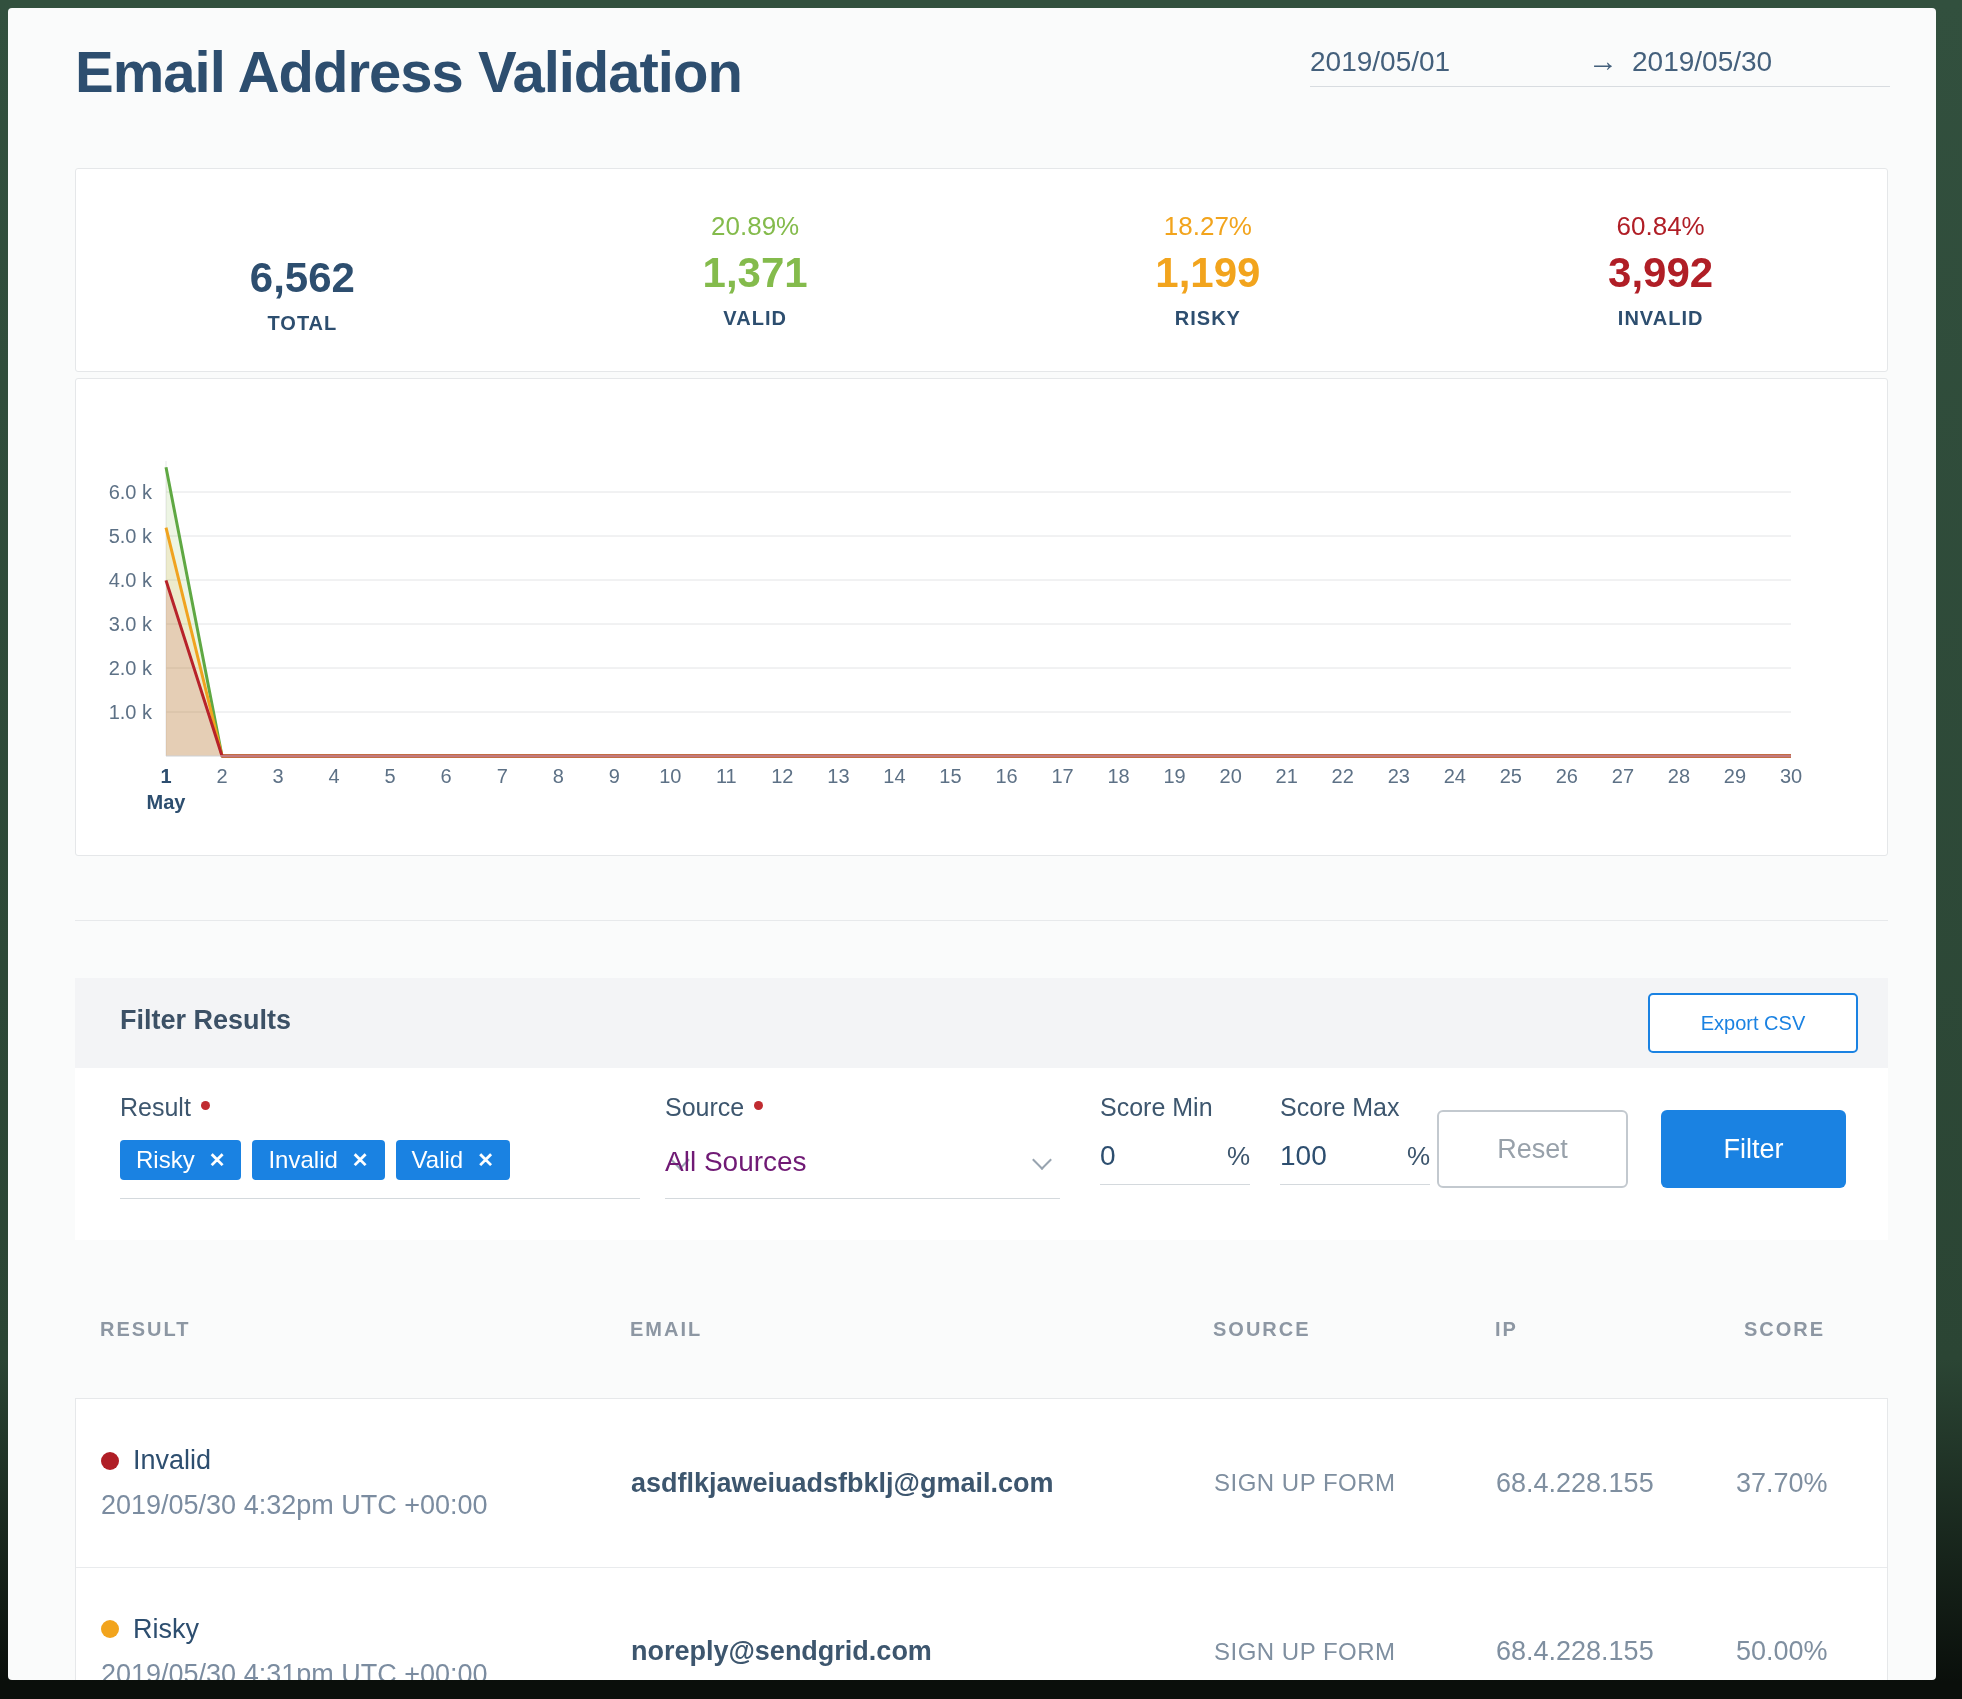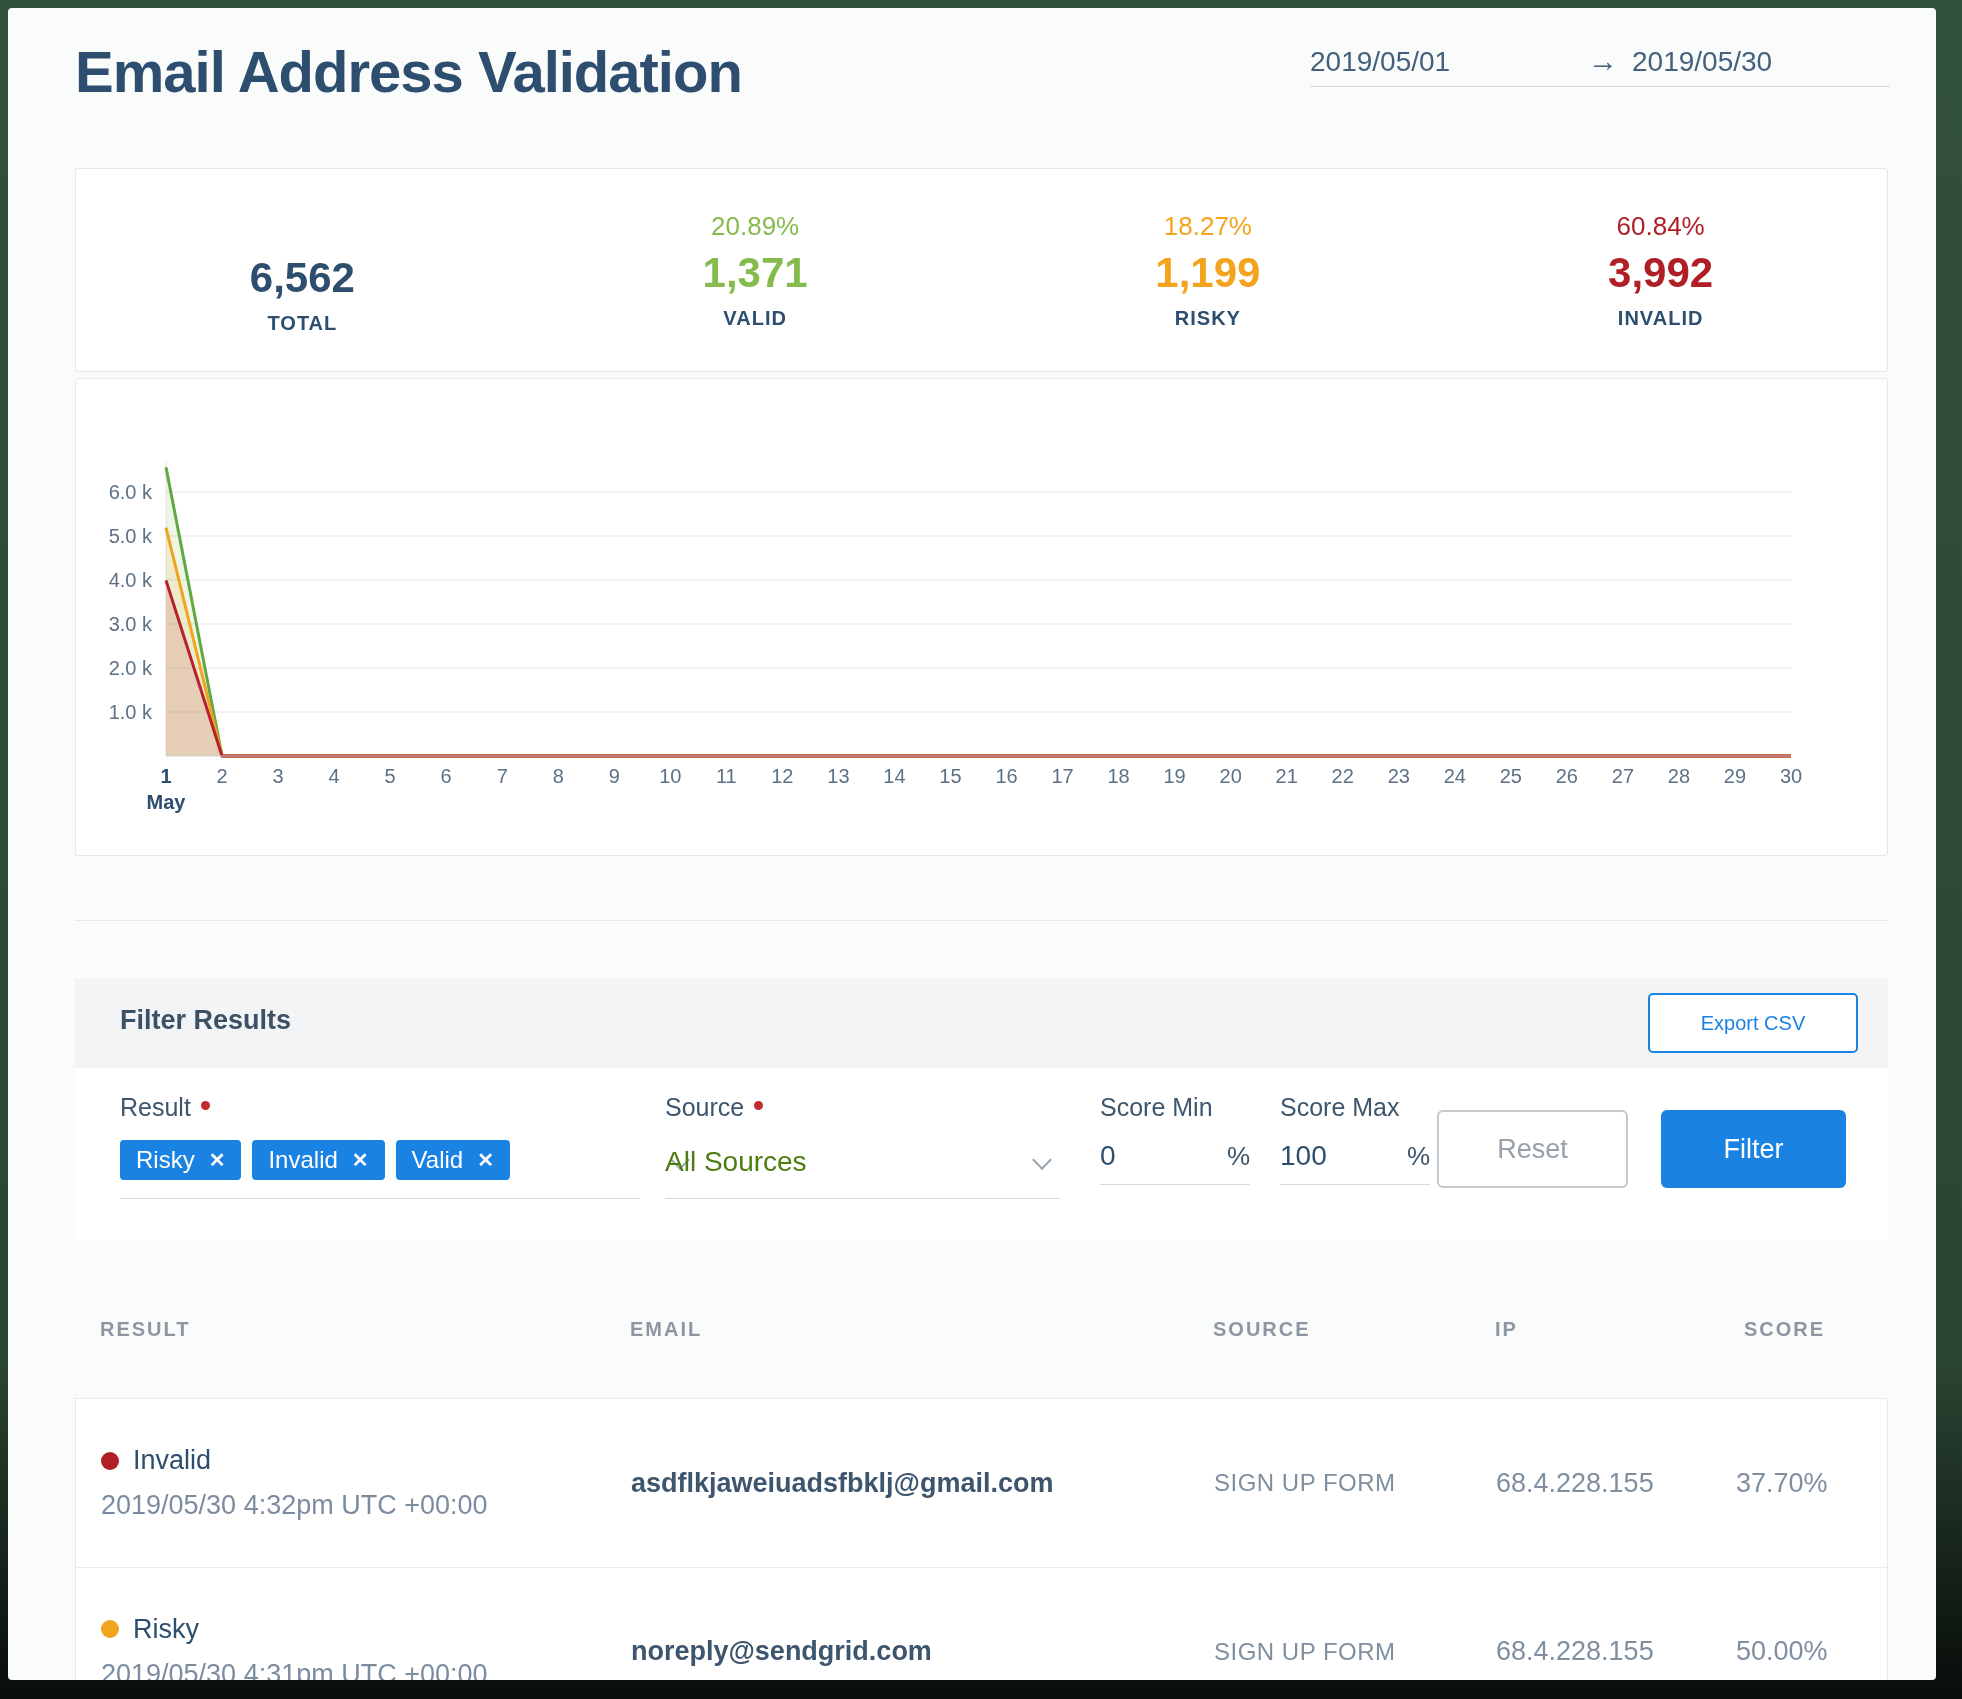--- a/index.html
+++ b/index.html
@@ -45,21 +45,21 @@
   .f-label { position:absolute; top:25px; font-size:25px; color:#3d566e; }
   .req-dot { display:inline-block; width:9px; height:9px; border-radius:50%; background:#c02b30;
              margin-left:10px; vertical-align:6px; }
   .chip-row { position:absolute; left:45px; top:72px; display:flex; gap:11px; }
   .chip { height:40px; border-radius:4px; color:#fff; font-size:24px; display:flex; align-items:center;
           padding:0 16px; gap:14px; cursor:pointer; }
   .chip .x { font-size:20px; font-weight:bold; cursor:pointer; }
   .underline { position:absolute; border-bottom:1px solid #d4d9dd; }
   .chev { position:absolute; width:14px; height:14px; border-right:2px solid #98a4b0;
           border-bottom:2px solid #98a4b0; transform:rotate(45deg); }
-  .f-value { position:absolute; top:78px; font-size:28px; color:#4d7c0f; }
+  .f-value { position:absolute; top:78px; font-size:28px; color:#701a75; }
   .score-input { border:none; outline:none; background:transparent; font-family:inherit;
                  font-size:28px; color:#2d4e6f; width:100px; }
   .score-group { position:absolute; top:72px; width:150px; display:flex; align-items:baseline;
                  border-bottom:1px solid #d4d9dd; padding-bottom:12px; }
   .pct { margin-left:auto; font-size:26px; color:#3d566e; }
   .reset-btn { position:absolute; left:1362px; top:42px; width:191px; height:78px; background:#fff;
                border:2px solid #c3c9cf; border-radius:6px; font-size:27px; color:#98a1aa;
                display:flex; align-items:center; justify-content:center; cursor:pointer; }
   .filter-btn { position:absolute; left:1586px; top:42px; width:185px; height:78px;
                 border:none; border-radius:6px; font-size:27px; color:#fff;

